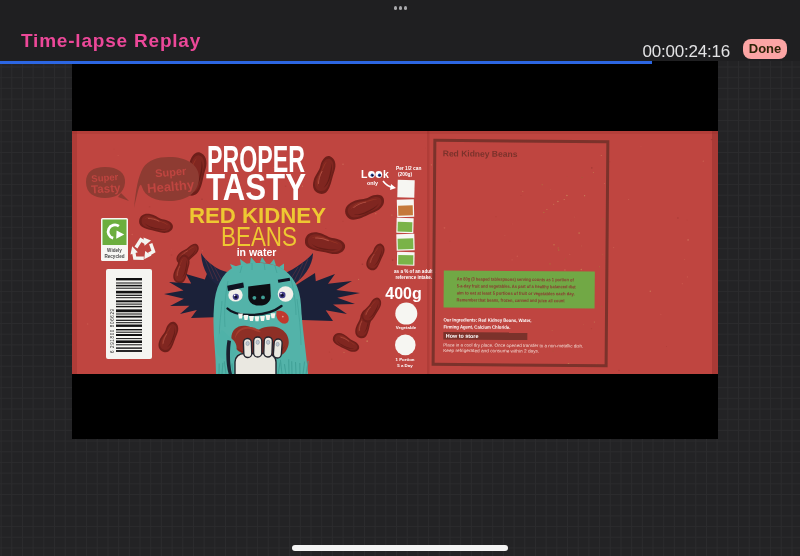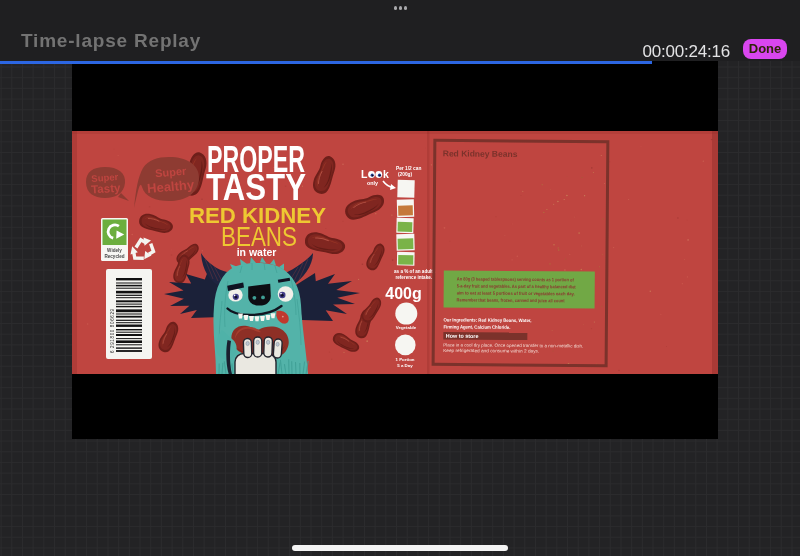--- a/index.html
+++ b/index.html
@@ -4,23 +4,23 @@
 <style>
   html,body{margin:0;padding:0;}
   body{width:800px;height:556px;overflow:hidden;background:#1d1d1f;font-family:"Liberation Sans",sans-serif;position:relative;}
   .canvas{position:absolute;left:0;top:0;width:800px;height:556px;background-color:#232325;
     background-image:linear-gradient(#2b2b2d 1px,transparent 1px),linear-gradient(90deg,#2b2b2d 1px,transparent 1px);
     background-size:10.7px 10.7px;background-position:0.6px 2.4px;}
   .topbar{position:absolute;left:0;top:0;width:800px;height:61px;background:#1f1f21;}
   .video{position:absolute;left:72px;top:61px;width:646px;height:378px;background:#000;}
   .dots{position:absolute;top:6.2px;left:393.5px;width:13.5px;height:4px;display:flex;justify-content:space-between;}
   .dots i{width:3.4px;height:3.4px;border-radius:50%;background:#a8a8ab;}
-  .title{position:absolute;left:21px;top:31px;font-size:19px;line-height:19px;font-weight:bold;color:#737373;letter-spacing:0.8px;}
+  .title{position:absolute;left:21px;top:31px;font-size:19px;line-height:19px;font-weight:bold;color:#ec4899;letter-spacing:0.8px;}
   .tstamp{position:absolute;right:70px;top:41.5px;font-size:17px;letter-spacing:-0.2px;color:#e3e3e5;}
-  .done{position:absolute;left:743px;top:38.5px;width:44px;height:20px;background:#d946ef;border-radius:8px;
+  .done{position:absolute;left:743px;top:38.5px;width:44px;height:20px;background:#fca5a5;border-radius:8px;
     color:#2e2408;font-size:13px;font-weight:bold;display:flex;align-items:center;justify-content:center;}
   .blue{position:absolute;left:0;top:61px;width:652px;height:3px;background:#2c66e2;}
   .home{position:absolute;left:292px;top:545px;width:216px;height:6px;border-radius:3px;background:#f4f4f4;}
 </style>
 </head>
 <body>
 <div class="canvas"></div>
 <div class="topbar"></div>
 <div class="video"></div>
 <svg style="position:absolute;left:72px;top:131px" width="646" height="243" viewBox="0 0 646 243">

